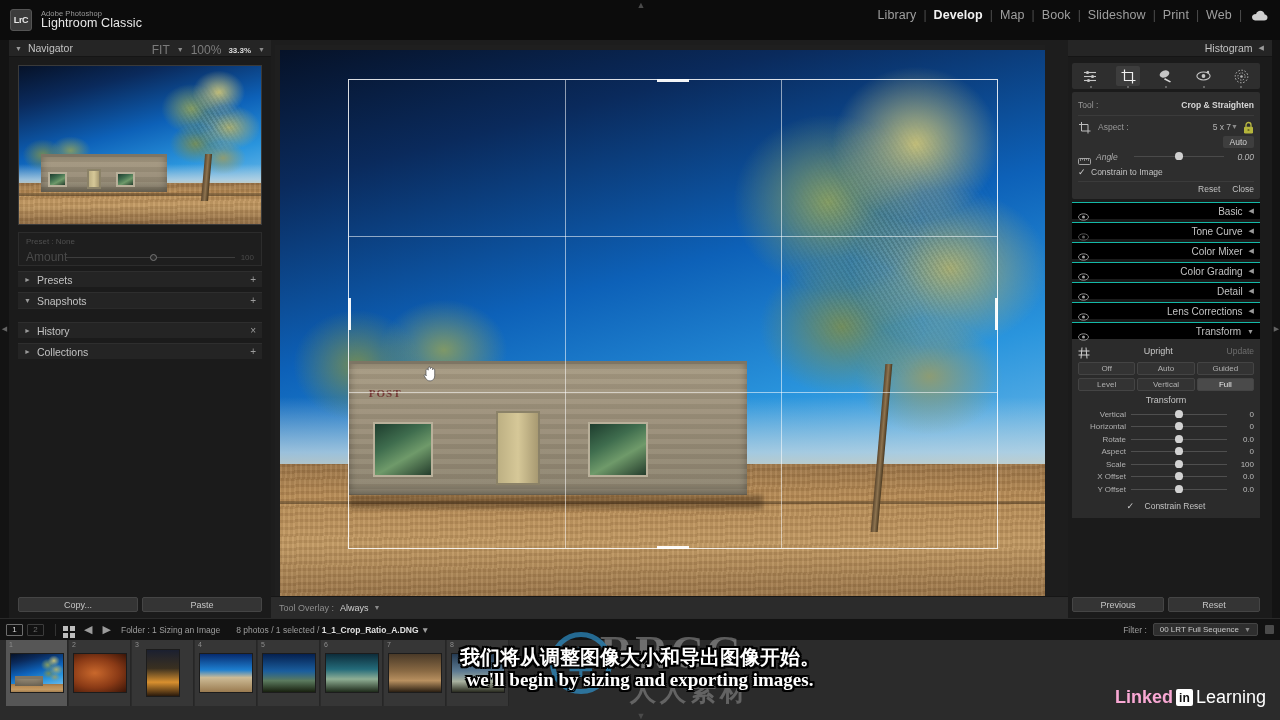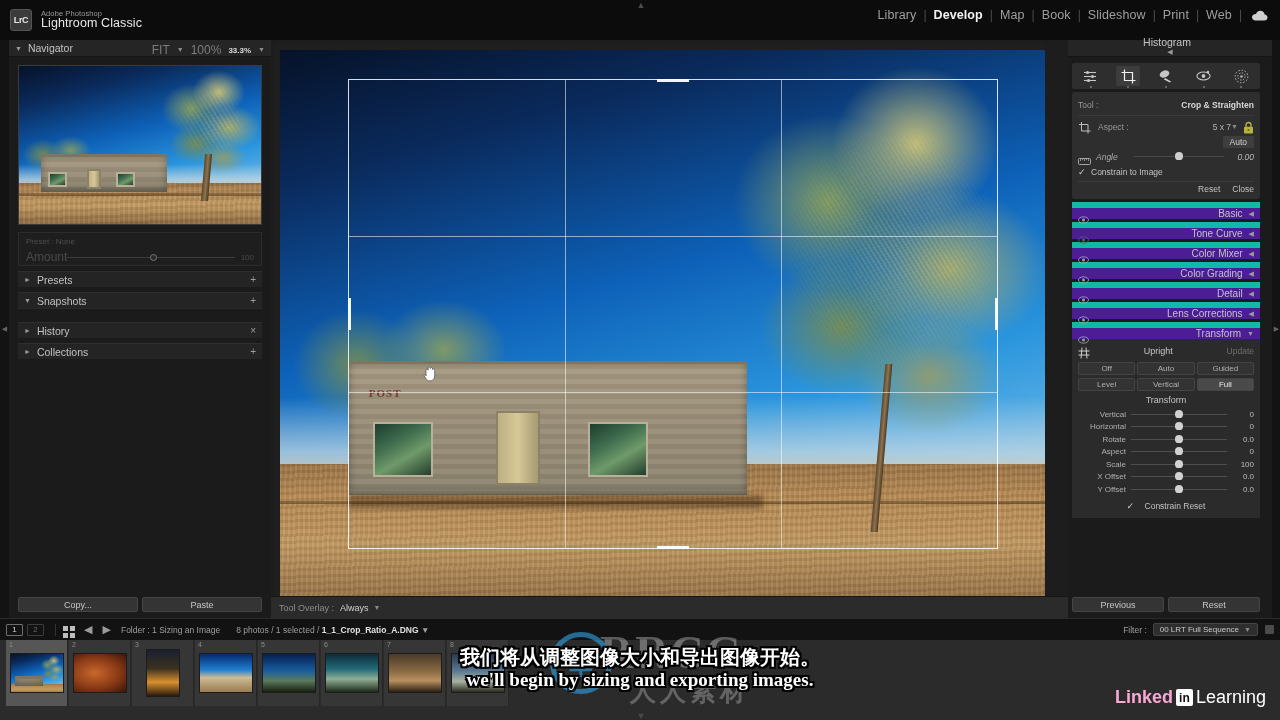--- a/index.html
+++ b/index.html
@@ -217,21 +217,21 @@
   .ct-val { font-size: 9px; color: #cfcfcf; margin-left: 6px; }
   .ct-car { font-size: 7px; color: #8a8a8a; margin-left: 5px; }
 
   
   .right-panel {
     position: absolute; left: 1068px; top: 40px; width: 204px; height: 578px;
     background: #1b1b1b;
   }
   .hist-header {
     height: 17px; background: #252525; display: flex; align-items: center;
-    justify-content: flex-end; padding: 0 8px; border-bottom: 1px solid #151515; flex-direction: column;
+    justify-content: flex-end; padding: 0 8px; border-bottom: 1px solid #151515;
   }
   .rh-title { font-size: 10.5px; color: #c3c3c3; margin-right: 6px; }
   .rh-tri { font-size: 7px; color: #9a9a9a; }
 
   .toolstrip {
     margin: 6px 4px 0 4px; width: 188px; height: 26px; background: #2e2e2e;
     display: flex; align-items: center; justify-content: space-around;
     border-radius: 2px; position: relative;
   }
   .tsbtn { width: 24px; height: 20px; display:flex; align-items:center; justify-content:center; position: relative;}
@@ -256,22 +256,22 @@
   .angle-knob { position: absolute; left: 50%; margin-left: -4px; top: -4px; width: 8px; height: 8px;
     background: #cfcfcf; border-radius: 50% 50% 45% 45%; }
   .angle-val { font-size: 8.5px; color: #b9b9b9; width: 24px; text-align: right; }
   .ctip-row { display: flex; align-items: center; height: 15px; }
   .ckbox { width: 8px; height: 8px; margin-right: 5px; color: #cfcfcf; font-size: 9px; line-height: 8px;}
   .ctip-lbl { font-size: 8.5px; color: #c2c2c2; }
   .rc-row { display: flex; justify-content: flex-end; gap: 12px; height: 15px; align-items: center; border-top: 1px solid #3b3b3b; margin-top: 2px;}
   .rcbtn { font-size: 8.5px; color: #c2c2c2; }
 
   .prow {
-    margin: 3px 4px 0 4px; width: 188px; height: 17px; background: #4c1d95;
-    display: flex; align-items: center; padding: 0 6px; border-top: 6px solid #14b8a6;
+    margin: 3px 4px 0 4px; width: 188px; height: 17px; background: #000000;
+    display: flex; align-items: center; padding: 0 6px; border-top: 1px solid #14b8a6;
   }
   .peye { width: 11px; height: 8px; }
   .plabel { font-size: 10px; color: #c2c2c2; margin-left: auto; margin-right: 6px; }
   .ptri { font-size: 7px; color: #9a9a9a; }
 
   .transform-body {
     margin: 0 4px; width: 188px; background: #2b2b2b; padding: 4px 6px 5px 6px;
   }
   .up-row { display: flex; align-items: center; height: 15px; margin-bottom: 4px;}
   .up-icon { width: 12px; height: 12px; }

